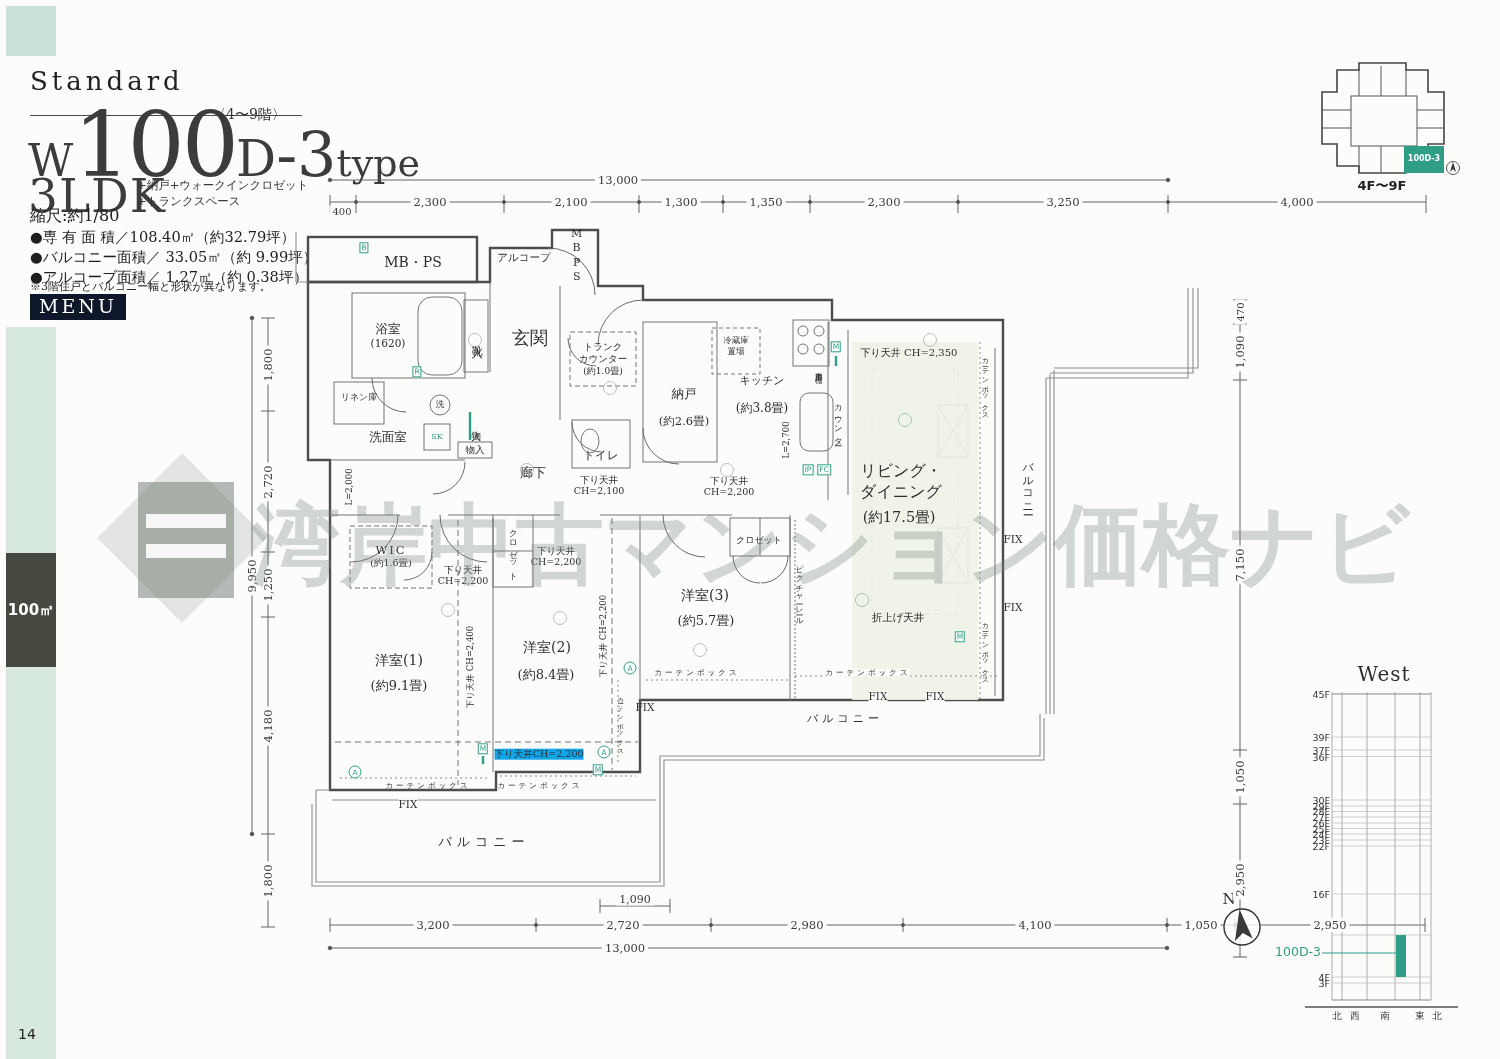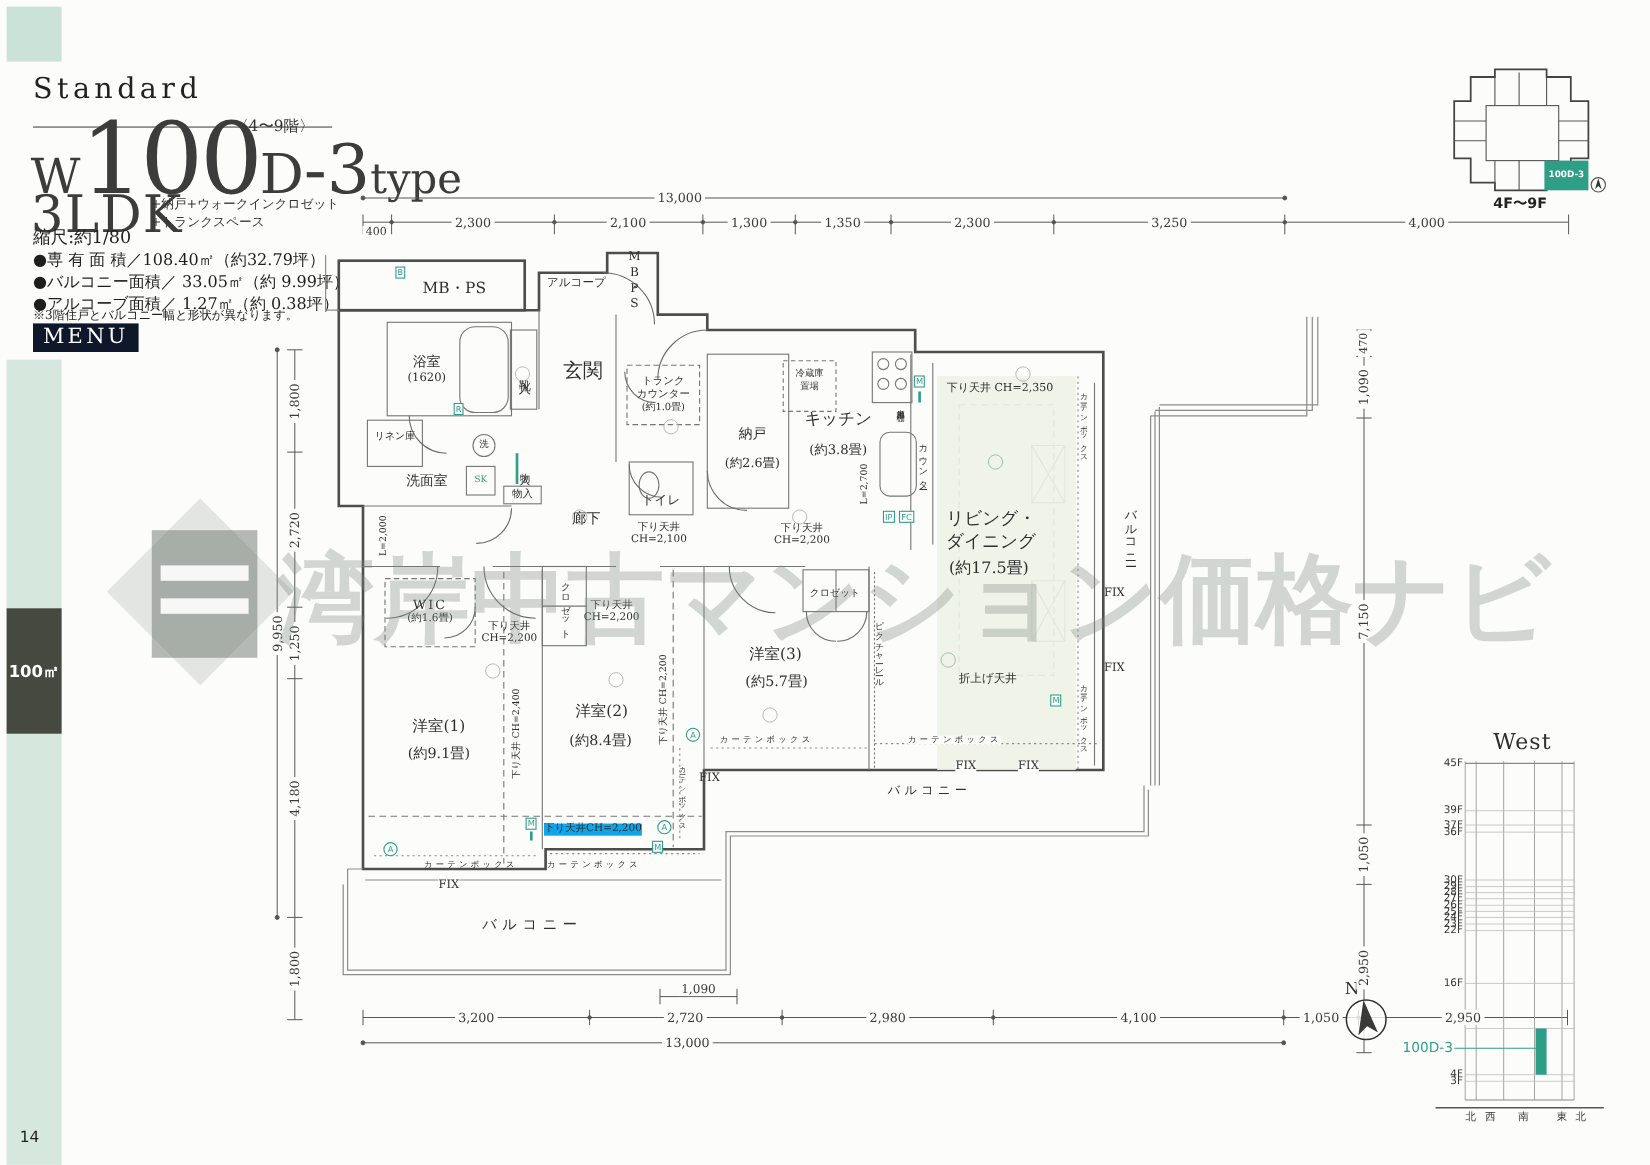--- a/index.html
+++ b/index.html
@@ -249,21 +249,21 @@
   <div class="lbl" style="left:437px;top:437px;font-size:8px;color:#2f9e86">SK</div>
   <div class="lbl" style="left:388px;top:437px;font-size:12.5px">洗面室</div>
   <div class="lbl vjp" style="left:476px;top:424px;font-size:9.5px">物入</div>
   <div class="lbl" style="left:475px;top:450px;font-size:9.5px">物入</div>
   <div class="lbl" style="left:601px;top:455px;font-size:11.5px">トイレ</div>
   <div class="lbl" style="left:533px;top:473px;font-size:13px">廊下</div>
   <div class="lbl" style="left:684px;top:394px;font-size:12.5px">納戸</div>
   <div class="lbl" style="left:684px;top:421px;font-size:11.5px">(約2.6畳)</div>
   <div class="lbl" style="left:736px;top:341px;font-size:8.5px">冷蔵庫</div>
   <div class="lbl" style="left:736px;top:352px;font-size:8.5px">置場</div>
-  <div class="lbl" style="left:762px;top:381px;font-size:15px">キッチン</div>
+  <div class="lbl" style="left:762px;top:381px;font-size:11px">キッチン</div>
   <div class="lbl" style="left:762px;top:409px;font-size:12px">(約3.8畳)</div>
   <div class="lbl vjp" style="left:838px;top:420px;font-size:8.5px">カウンター</div>
   <div class="lbl vjp" style="left:818px;top:368px;font-size:7.5px">上部吊戸棚</div>
   <div class="lbl rot" style="left:787px;top:440px;font-size:8.5px">L=2,700</div>
   <div class="lbl rot" style="left:350px;top:487px;font-size:8.5px">L=2,000</div>
   <div class="lbl" style="left:909px;top:353px;font-size:10px">下り天井 CH=2,350</div>
   <div class="lbl" style="left:901px;top:471px;font-size:16px">リビング・</div>
   <div class="lbl" style="left:901px;top:492px;font-size:16px">ダイニング</div>
   <div class="lbl" style="left:899px;top:517px;font-size:14.5px">(約17.5畳)</div>
   <div class="lbl" style="left:898px;top:618px;font-size:10.5px">折上げ天井</div>

